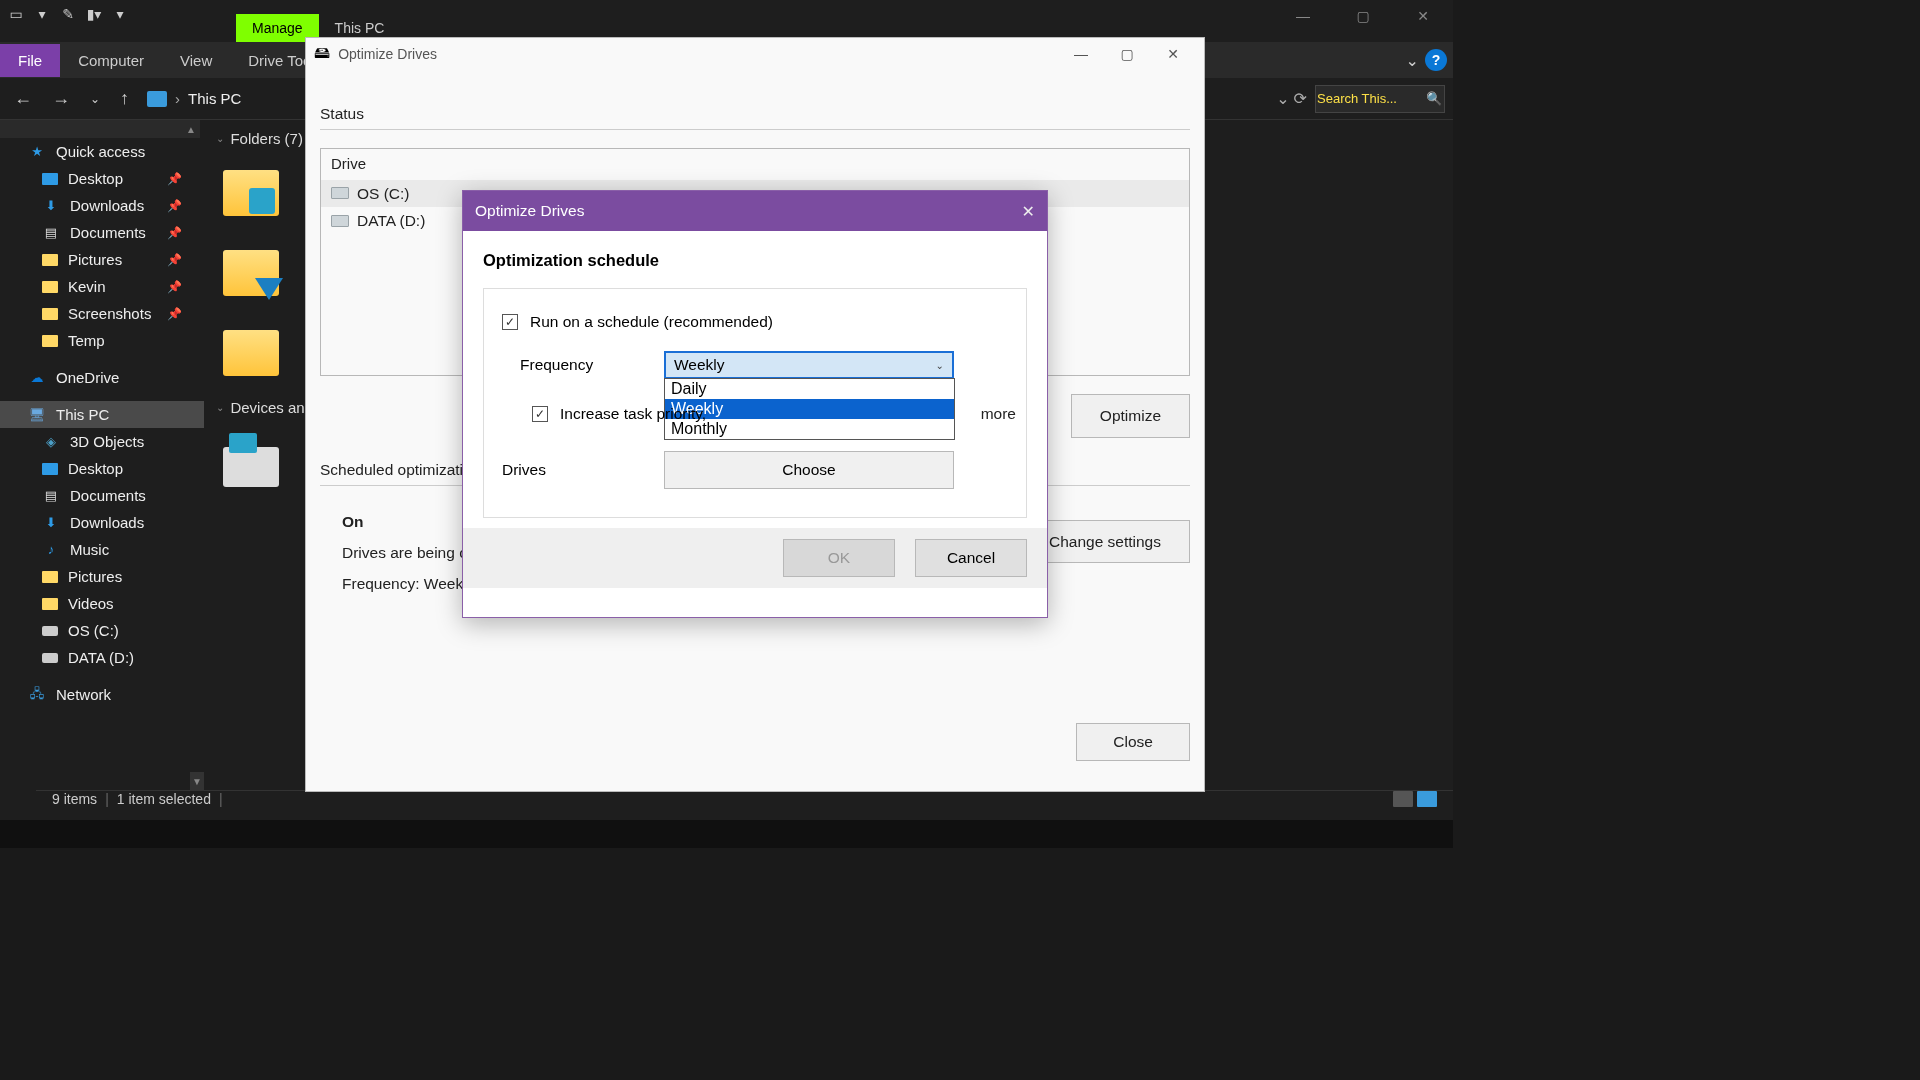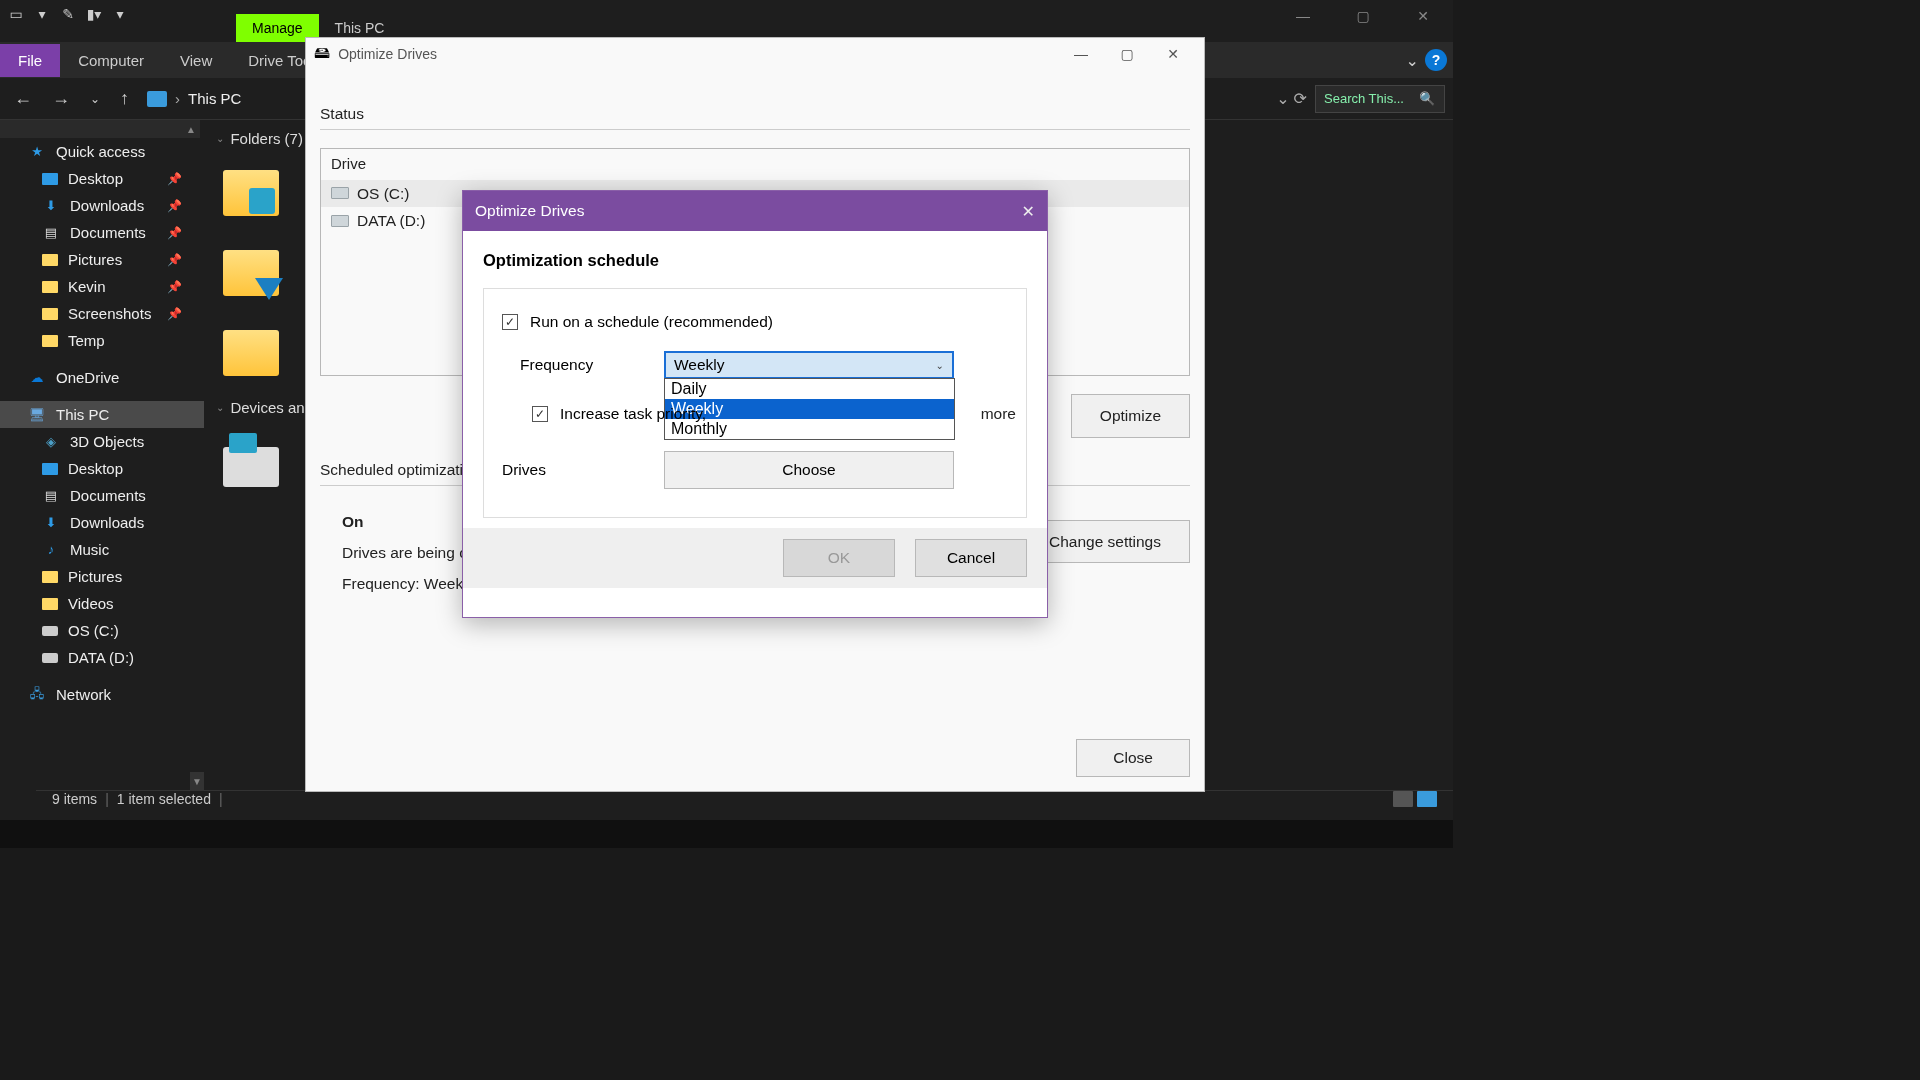--- a/index.html
+++ b/index.html
@@ -24,21 +24,21 @@
 .ribbon-tab.file { background: #7b3fa8; color: #fff; }
 .ribbon-right { position: absolute; right: 6px; display: flex; gap: 6px; align-items: center; }
 .help-icon { width: 22px; height: 22px; border-radius: 50%; background: #0a78d6; color: #fff; display: flex; align-items: center; justify-content: center; font-size: 14px; font-weight: bold; }
 
 
 .navbar { height: 42px; background: #1e1e1e; display: flex; align-items: center; padding: 0 8px; gap: 8px; border-bottom: 1px solid #333; }
 .nav-btn { color: #ccc; font-size: 18px; padding: 2px 6px; }
 .address { flex: 1; display: flex; align-items: center; gap: 8px; color: #eee; font-size: 15px; padding-left: 4px; }
 .pc-icon-small { width: 20px; height: 16px; background: #3a9bdc; border-radius: 2px; display: inline-block; }
 .addr-controls { display: flex; gap: 4px; color: #aaa; }
-.searchbox { width: 130px; height: 28px; background: #2a2a2a; border: 1px solid #444; color: #86efac; padding: 0 8px; font-size: 13px; display: flex; align-items: center; justify-content: space-between; }
+.searchbox { width: 130px; height: 28px; background: #2a2a2a; border: 1px solid #444; color: #fde047; padding: 0 1px; font-size: 13px; display: flex; align-items: center; justify-content: space-between; }
 
 
 .content { display: flex; height: calc(100% - 42px - 36px - 42px - 30px); }
 .scrollup { width: 200px; height: 18px; background: #2a2a2a; display: flex; align-items: center; justify-content: flex-end; }
 .scrollup span { color: #888; font-size: 10px; padding-right: 4px; }
 
 
 .sidebar { width: 204px; background: #1e1e1e; overflow-y: hidden; position: relative; }
 .sb-item { display: flex; align-items: center; padding: 5px 12px 5px 42px; color: #eee; font-size: 15px; gap: 10px; position: relative; }
 .sb-item.header { padding-left: 28px; font-weight: 400; }
@@ -83,21 +83,21 @@
 .od-table { border: 1px solid #b8b8b8; margin-top: 18px; height: 228px; }
 .od-th { padding: 4px 10px; font-size: 15px; color: #222; }
 .od-row { display: flex; align-items: center; padding: 2px 10px; gap: 8px; font-size: 15.5px; }
 .od-row.sel { background: #eaeaea; }
 .drive-ic { width: 18px; height: 12px; background: #cfd6da; border: 1px solid #9aa3a8; border-radius: 1px; display: inline-block; }
 .od-actions { display: flex; justify-content: flex-end; gap: 12px; margin-top: 18px; }
 .od-btn { padding: 9px 28px; background: #f0f0f0; border: 1px solid #b8b8b8; font-size: 15.5px; color: #222; }
 .od-sched { margin-top: 20px; }
 .od-sched-body { padding: 10px 22px; font-size: 15.5px; line-height: 2; }
 .od-sched-on { font-weight: 600; }
-.od-close-row { position: absolute; bottom: 14px; right: 14px; }
+.od-close-row { position: absolute; bottom: 30px; right: 14px; }
 
 
 .schedmodal { position: absolute; left: 462px; top: 190px; width: 586px; height: 428px; background: #fff; border: 1px solid #8a5fa8; box-shadow: 0 6px 24px rgba(0,0,0,.28); }
 .sm-title { height: 40px; background: #7b4ca0; display: flex; align-items: center; padding: 0 12px; color: #fff; font-size: 15.5px; }
 .sm-close { margin-left: auto; color: #eee; font-size: 16px; }
 .sm-body { padding: 20px 20px 10px 20px; }
 .sm-heading { font-weight: 600; font-size: 16.5px; margin-bottom: 18px; }
 .sm-group { border: 1px solid #ddd; padding: 14px 16px 18px 16px; }
 .sm-row { display: flex; align-items: center; gap: 12px; padding: 10px 2px; font-size: 15.5px; position: relative; }
 .sm-check { width: 16px; height: 16px; border: 1px solid #555; display: inline-flex; align-items: center; justify-content: center; font-size: 12px; color: #333; }

